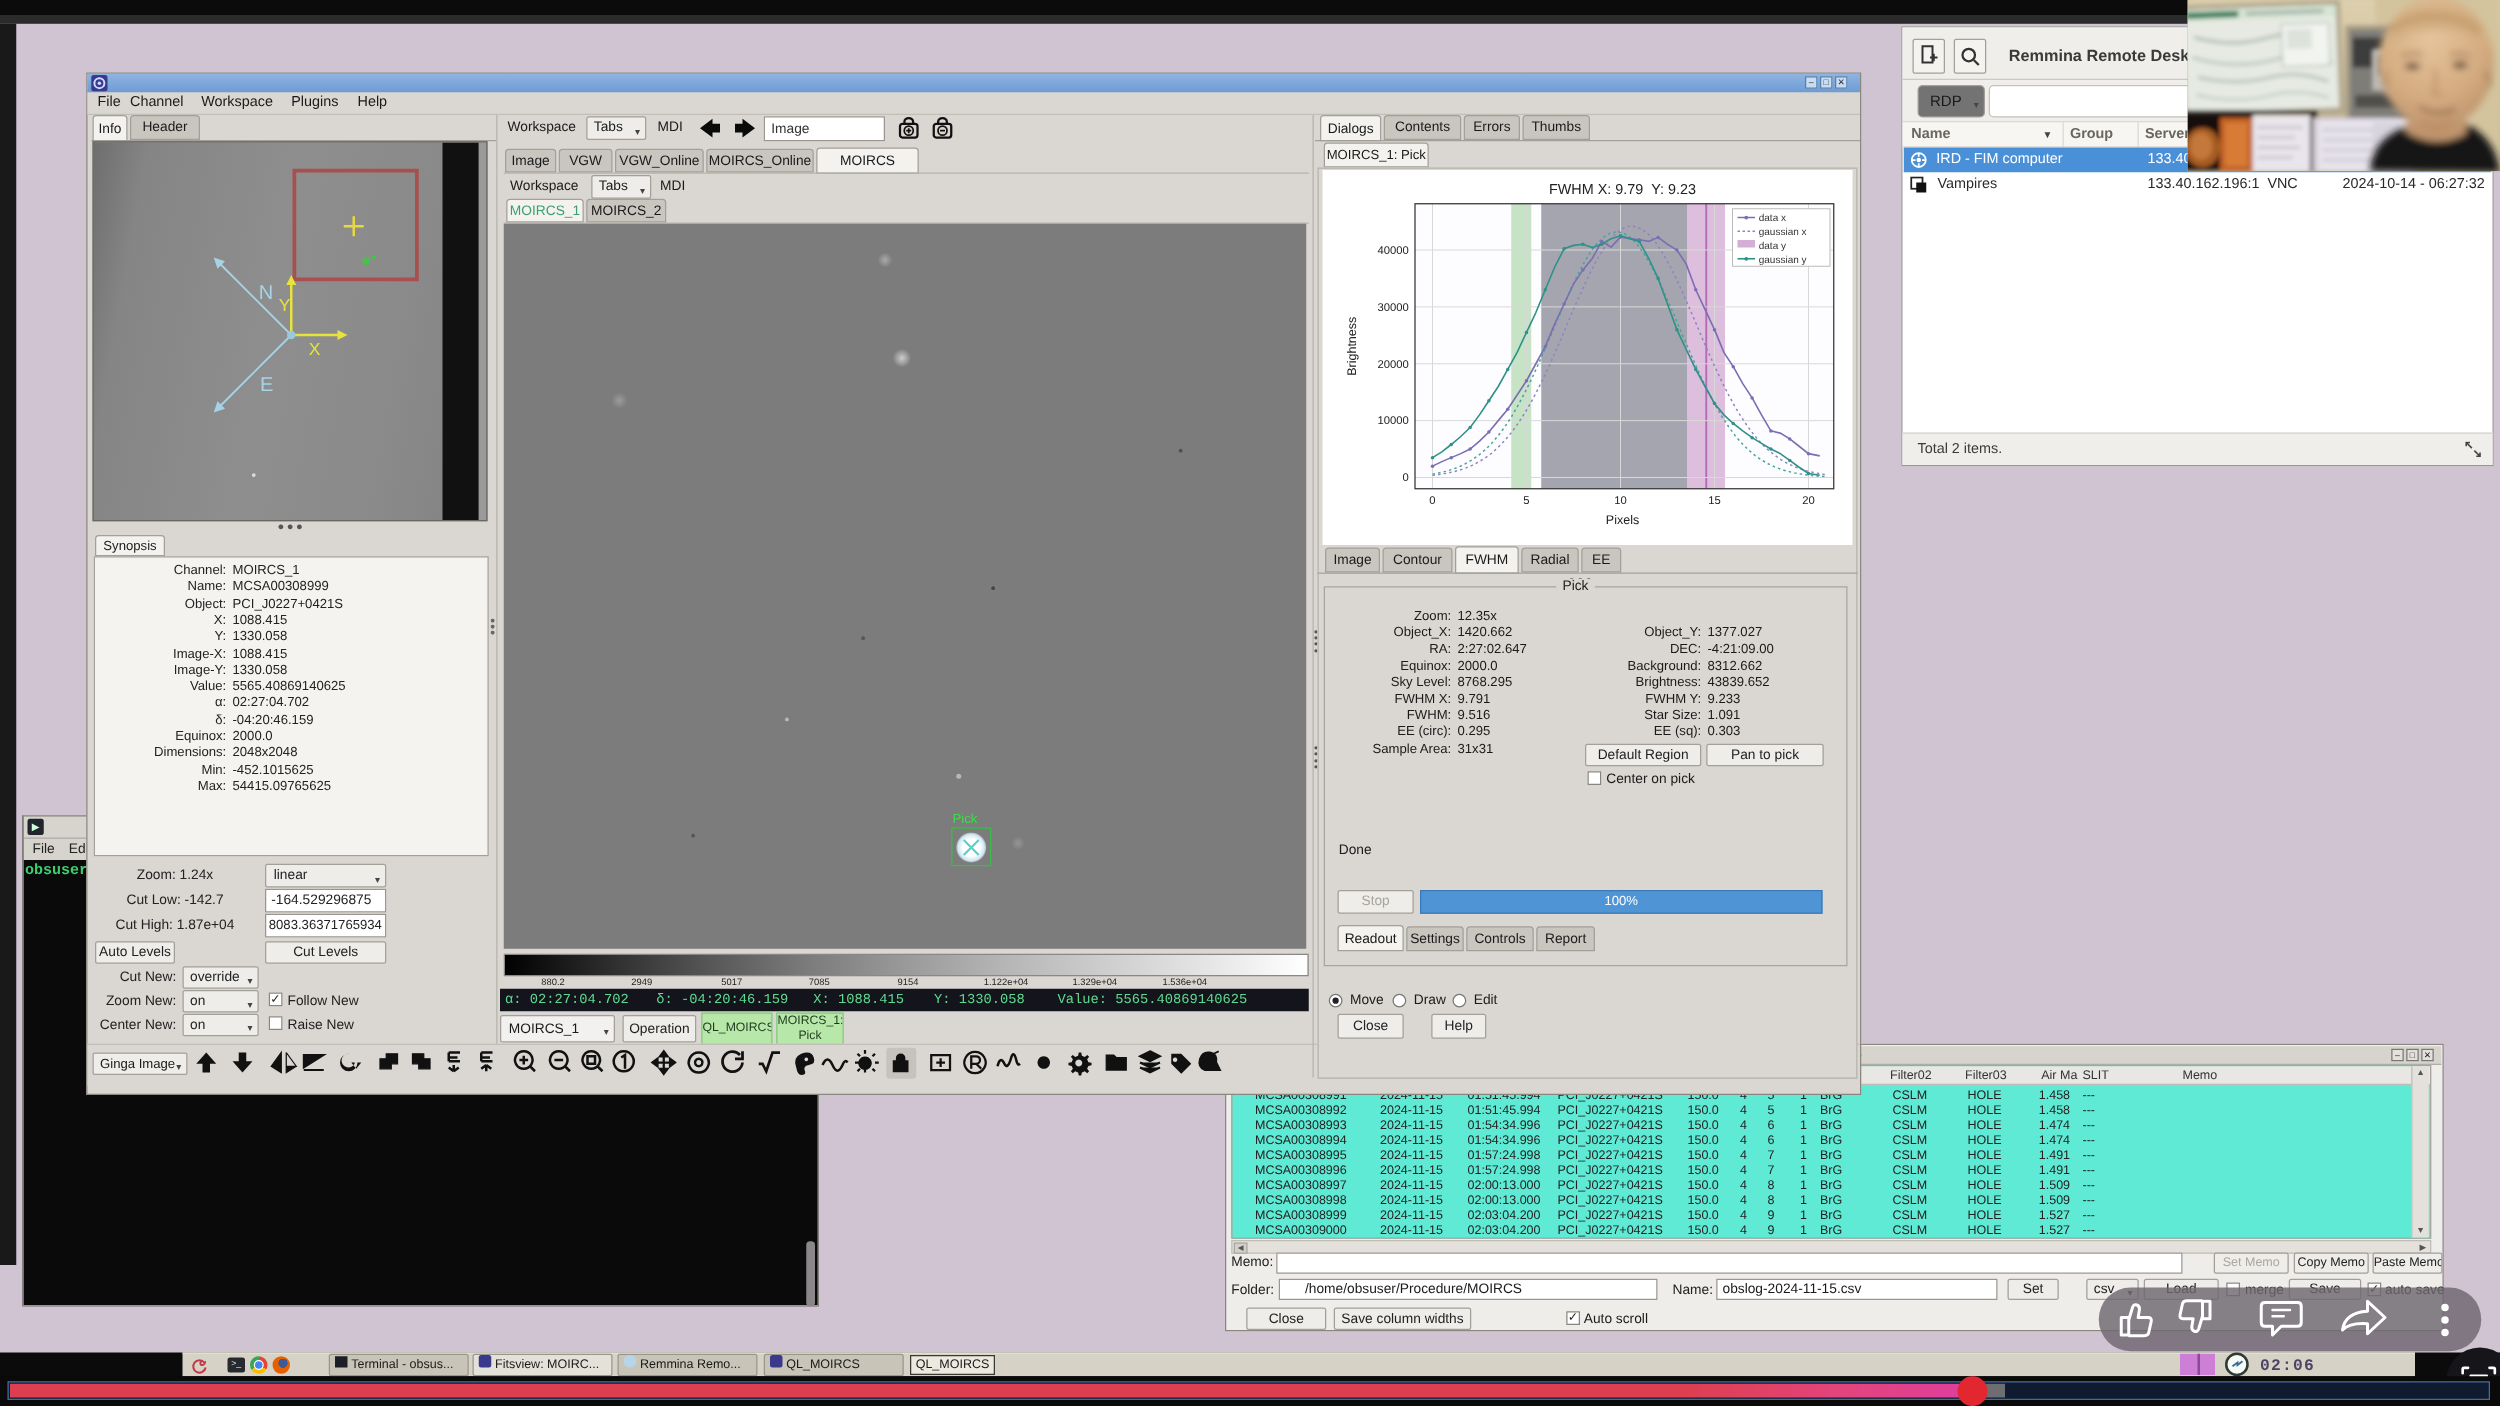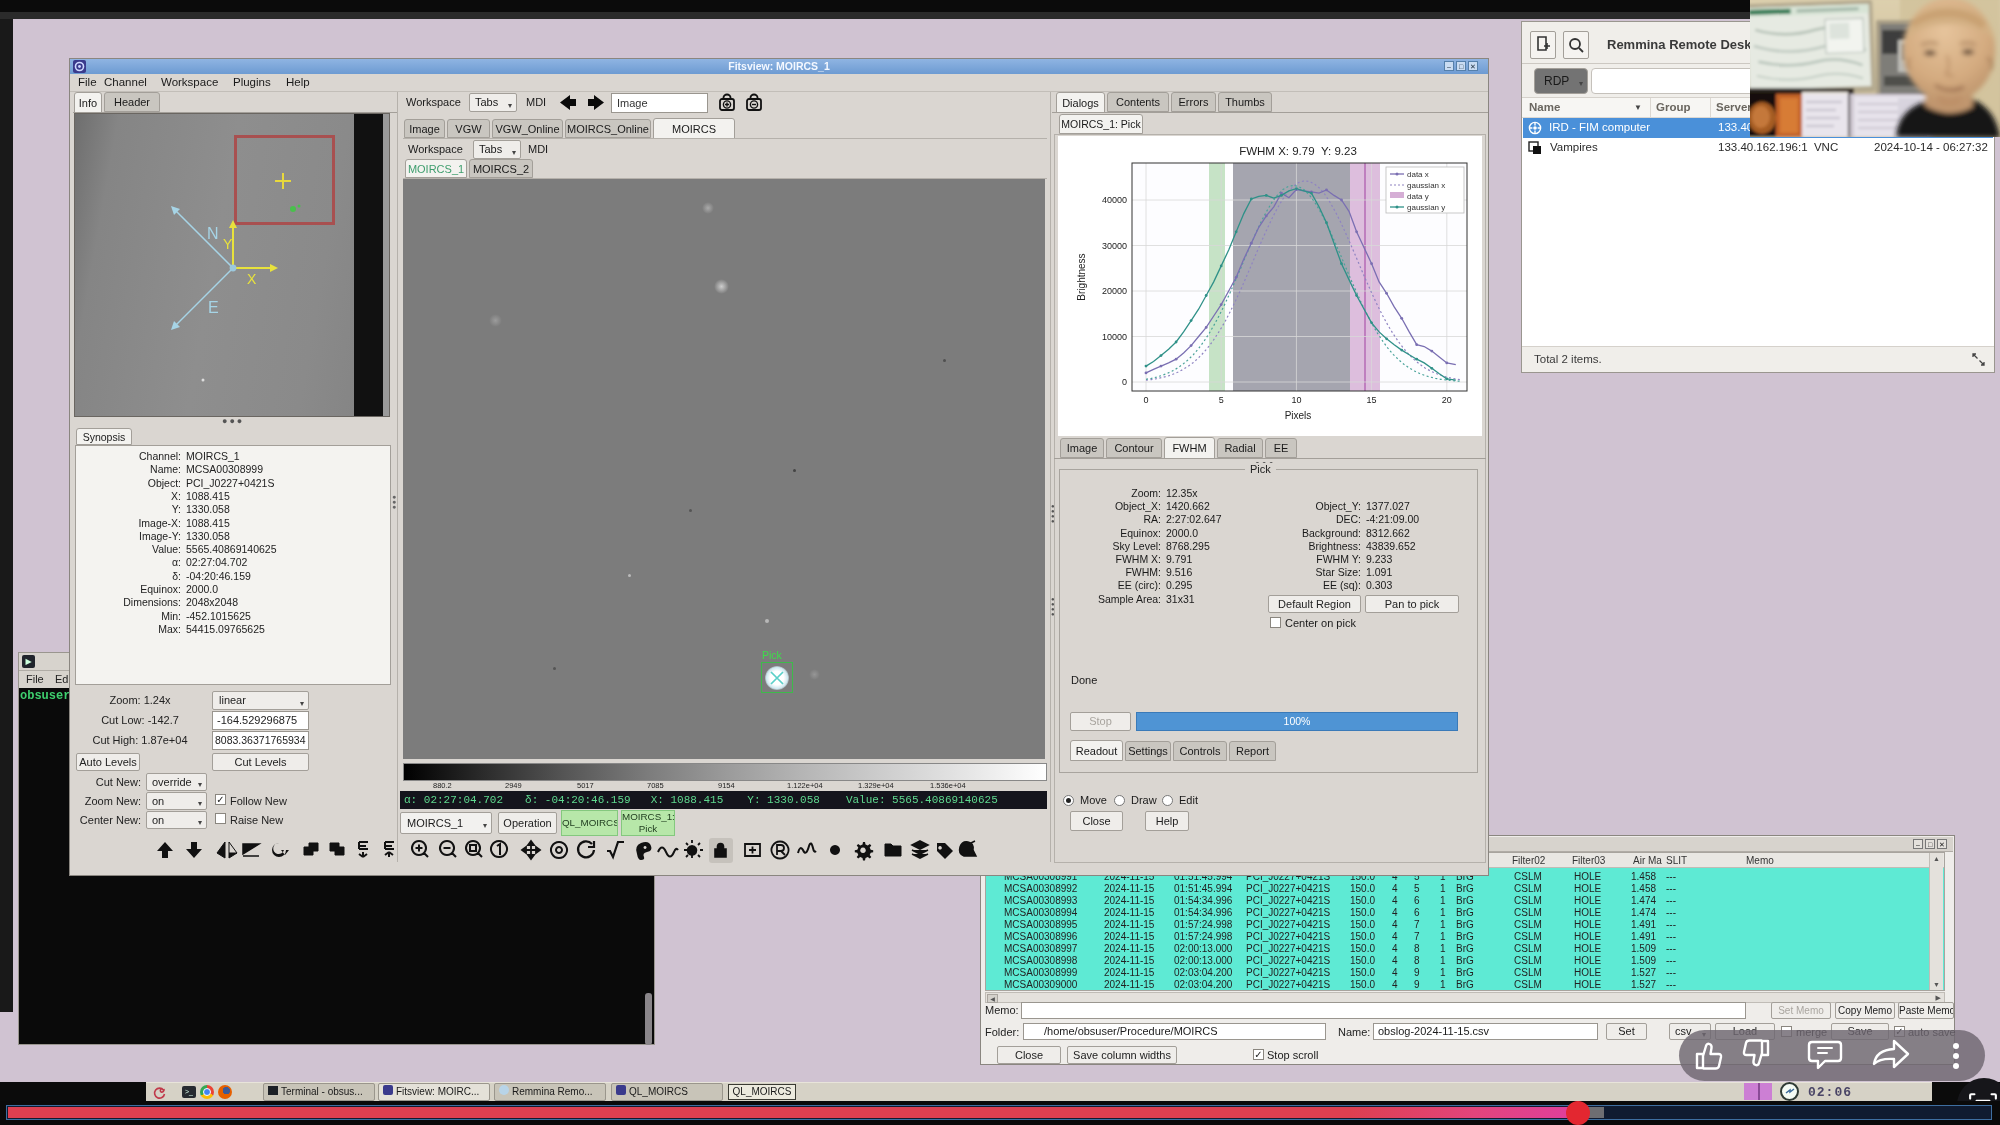--- a/index.html
+++ b/index.html
@@ -221,21 +221,21 @@
 <div class="a dd" style="left:688px;top:187px;width:42px;height:17px;line-height:15px;padding-left:5px">csv</div>
 <div class="a btn" style="left:734px;top:187px;width:60px;height:17px;line-height:15px">Load</div>
 <div class="a chk" style="left:800px;top:190px"></div>
       <div class="a" style="left:815px;top:190px;font-size:11px">merge</div>
 <div class="a btn" style="left:850px;top:187px;width:58px;height:17px;line-height:15px">Save</div>
 <div class="a chk" style="left:913px;top:190px">✓</div>
       <div class="a" style="left:927px;top:190px;font-size:11px;white-space:nowrap">auto save</div>
 <div class="a btn" style="left:16px;top:210px;width:64px;height:18px;line-height:16px">Close</div>
 <div class="a btn" style="left:86px;top:210px;width:110px;height:18px;line-height:16px">Save column widths</div>
 <div class="a chk" style="left:272px;top:213px">✓</div>
-      <div class="a" style="left:286px;top:213px;font-size:11px">Stop scroll</div>
+      <div class="a" style="left:286px;top:213px;font-size:11px">Auto scroll</div>
 </div>
 
 <div class="a" style="left:1521px;top:21px;width:474px;height:352px;background:#fff;border:1px solid #9a968f">
 <div class="a" style="left:0;top:0;width:472px;height:42px;background:#f0eeea;border-bottom:1px solid #ccc8c2">
  <div class="a btn" style="left:8px;top:9px;width:26px;height:28px;background:#f5f3f0">
   <svg width="24" height="26" viewBox="0 0 24 26">
             <path d="M7 5h8v13h-8z" fill="none" stroke="#333" stroke-width="1.6"></path>
             <path d="M13 14h6M16 11v6" stroke="#333" stroke-width="1.6"></path>
           </svg>
  </div>
@@ -366,21 +366,20 @@
 </div>
 
 <div class="a" style="left:69px;top:58px;width:1420px;height:818px;background:#dad6d1;border:1px solid #8a8680">
 <div class="a" style="left:0;top:0;width:1418px;height:15px;background:linear-gradient(#8fb4e2,#6d9bd2)">
  <div class="a" style="left:3px;top:1px;width:13px;height:13px;background:#3a3a8c;border-radius:2px">
    <svg width="13" height="13" viewBox="0 0 13 13">
             <circle cx="6.5" cy="6.5" r="4" fill="none" stroke="#cfd8ff" stroke-width="1.6"></circle>
             <circle cx="6.5" cy="6.5" r="1.4" fill="#cfd8ff"></circle>
           </svg>
  </div>
- <div class="a" style="left:0;top:1px;width:1418px;text-align:center;font-size:10.5px;font-weight:bold;color:#f4f8ff">Fitsview: MOIRCS_1</div>
  <div class="a" style="right:34px;top:2px;width:10px;height:10px;background:#c9dcf2;border:1px solid #5580ab;font-size:7px;line-height:9px;text-align:center;color:#234">–</div>
  <div class="a" style="right:22px;top:2px;width:10px;height:10px;background:#c9dcf2;border:1px solid #5580ab;font-size:7px;line-height:9px;text-align:center;color:#234">□</div>
  <div class="a" style="right:10px;top:2px;width:10px;height:10px;background:#c9dcf2;border:1px solid #5580ab;font-size:7px;line-height:9px;text-align:center;color:#234">✕</div>
 </div>
 <div class="a" style="left:0;top:15px;width:1418px;height:18px;background:#dad6d1;border-bottom:1px solid #c2beb8;font-size:11.5px;color:#1a1a1a">
  <span class="a" style="left:8px;top:2px">File</span>
         <span class="a" style="left:34px;top:2px">Channel</span>
         <span class="a" style="left:91px;top:2px">Workspace</span>
         <span class="a" style="left:163px;top:2px">Plugins</span>
         <span class="a" style="left:216px;top:2px">Help</span>
@@ -536,20 +535,23 @@
         <span class="a" style="left:527px">1.536e+04</span>
 </div>
 <div class="a" style="left:330px;top:732px;width:647px;height:18px;background:#14141c;font-family:'Liberation Mono',monospace;font-size:11px;color:#5fd98f;white-space:nowrap;line-height:18px">
 <span style="margin-left:4px">α: 02:27:04.702</span><span style="margin-left:22px">δ: -04:20:46.159</span><span style="margin-left:20px">X: 1088.415</span><span style="margin-left:24px">Y: 1330.058</span><span style="margin-left:26px">Value: 5565.40869140625</span>
 </div>
 <div class="a dd" style="left:330px;top:753px;width:92px;height:22px;line-height:20px;padding-left:6px;background:#f2f1ef">MOIRCS_1</div>
 <div class="a btn" style="left:428px;top:753px;width:59px;height:22px;line-height:20px">Operation</div>
 <div class="a gbtn" style="left:491px;top:751px;width:57px;height:26px;line-height:24px;font-size:9.8px">QL_MOIRCS</div>
 <div class="a gbtn" style="left:551px;top:751px;width:54px;height:26px;font-size:9.8px;line-height:12px;padding-top:0">MOIRCS_1:<br>Pick</div>
 
+<div class="a" style="left:0;top:776px;width:1418px;height:34px;background:#dad6d1;border-top:1px solid #c2beb8">
+ <div class="a dd" style="left:4px;top:6px;width:76px;height:18px;line-height:16px;padding-left:5px;font-size:10.5px">Ginga Image</div>
+</div>
 <svg class="a" style="left:86px;top:779px" width="910" height="26" viewBox="0 0 910 26">
         <rect x="553" y="0" width="24" height="25" rx="3" fill="#c6c2bc"></rect>
         <path d="M9 4 l8 9 h-5 v7 h-6 v-7 h-5 z" fill="#111" transform="translate(0,0)"></path>
         <path d="M38 20 l8 -9 h-5 v-7 h-6 v7 h-5 z" fill="#111"></path>
         <path d="M69 4 v16 l-8 -5 z M73 4 v16 l8 -5 M73 4 l8 11 h-8" fill="#111" stroke="#111" stroke-width="1"></path>
         <path d="M87 6 h16 l-16 10 z M87 18 h16" fill="#111" stroke="#111" stroke-width="1.5"></path>
         <path d="M123 5 a7 7 0 1 0 7 7 l3 0 -4 5 -4 -5 3 0 a5.5 5.5 0 1 1 -5 -7z" fill="#111"></path>
         <path d="M148 9 h9 v8 h-9 z M153 5 h9 v8 h-9 z" fill="#111" stroke="#111"></path>
         <path d="M174 5 h9 v8 h-9 z M179 9 h9 v8 h-9 z" fill="#111" stroke="#111"></path>
         <path d="M203 4 h9 M203 4 v7 M203 8 h7 M203 11 h9 M207 14 v5 M207 19 l-4 -3 M207 19 l4 -3" fill="none" stroke="#111" stroke-width="2"></path>

